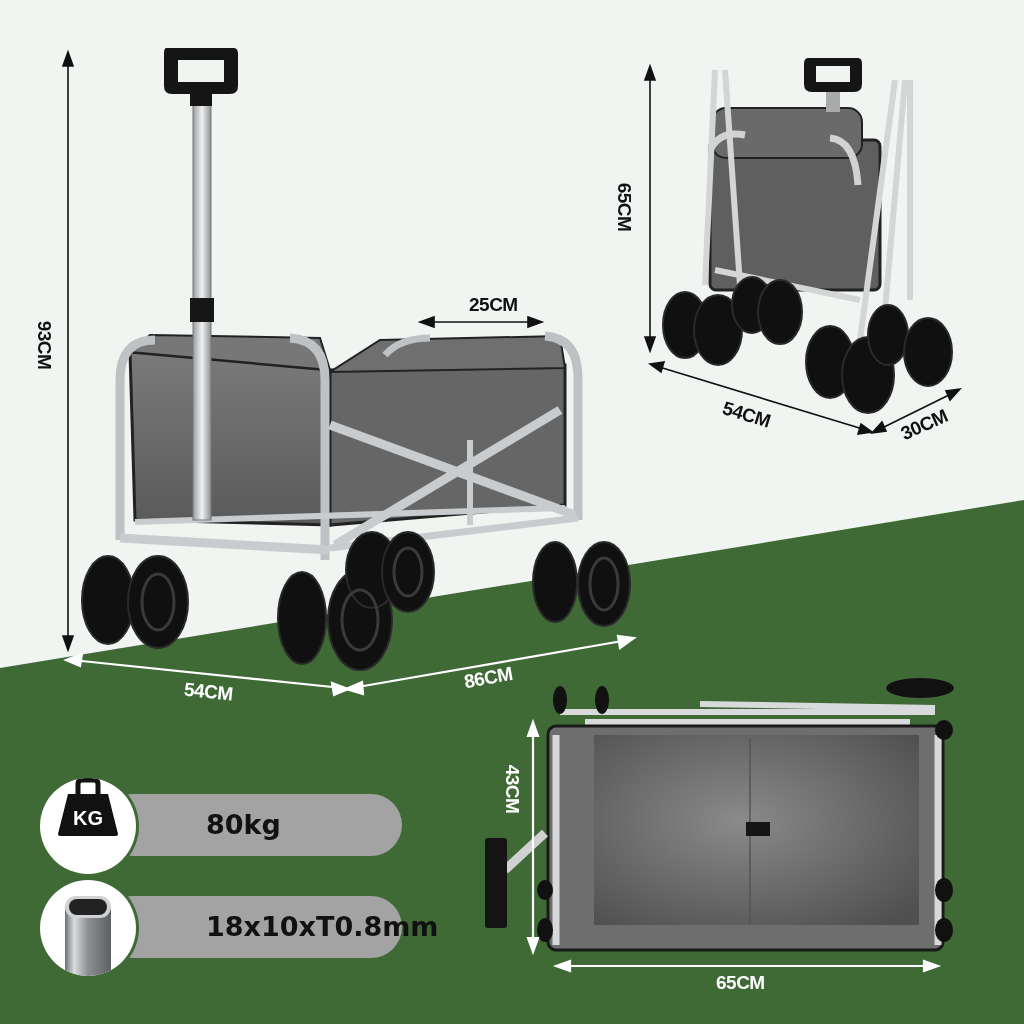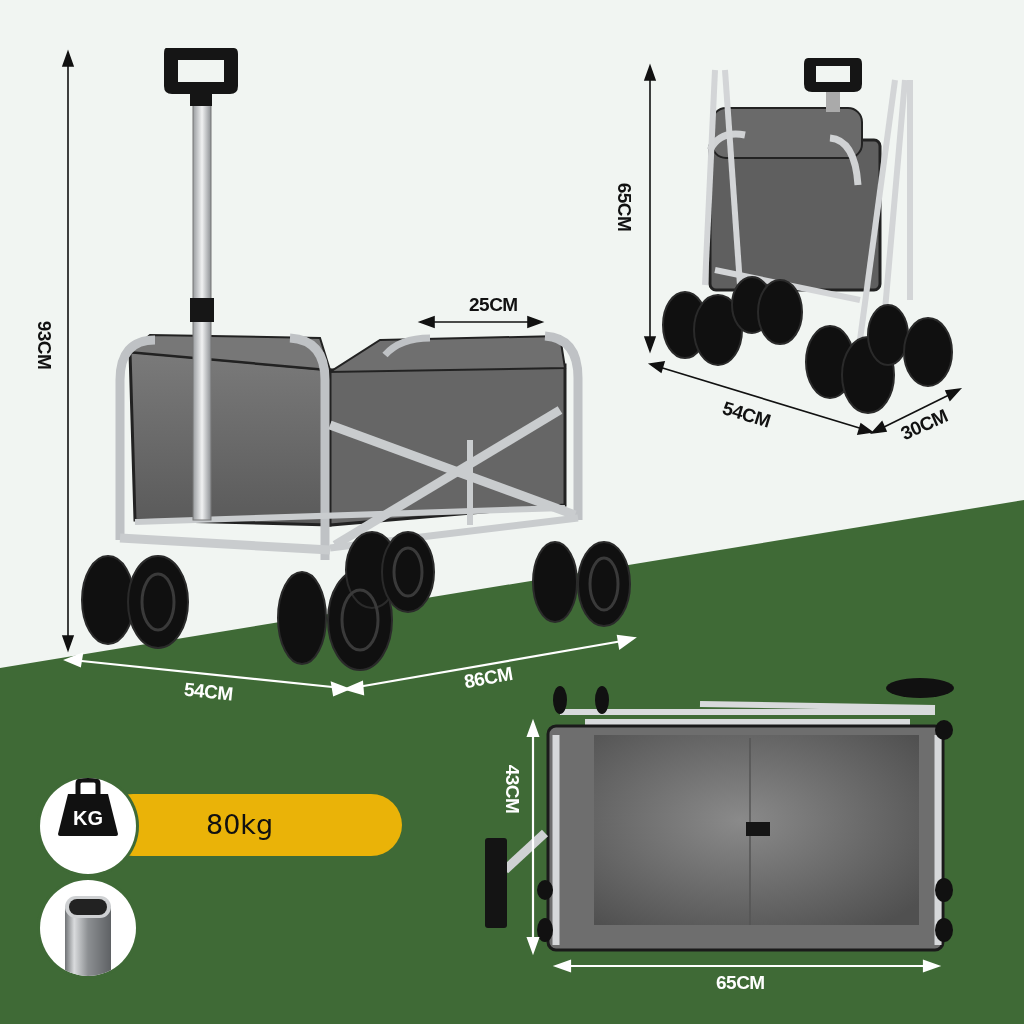--- a/index.html
+++ b/index.html
@@ -12,21 +12,21 @@
   .dim-label {
     position: absolute; font-family: "Liberation Sans", sans-serif;
     font-weight: bold; font-size: 19px; letter-spacing: -0.5px; white-space: nowrap;
     transform-origin: center center;
   }
   .dark { color: #111; }
   .light { color: #fff; }
   .spec-row { position: absolute; left: 40px; width: 365px; height: 96px; }
   .spec-pill {
     position: absolute; left: 62px; top: 16px; width: 300px; height: 62px;
-    background: #eab308; border-radius: 31px;
+    background: #a3a3a3; border-radius: 31px; font-weight: bold;
   }
   .spec-value {
     position: absolute; left: 104px; top: 0; line-height: 62px;
     font-family: "DejaVu Sans", sans-serif; font-size: 27px; color: #111;
   }
   .spec-icon {
     position: absolute; left: 0; top: 0; width: 96px; height: 96px; border-radius: 50%;
     background: #fff; box-shadow: 0 0 0 3px #3f6a36;
     display: flex; align-items: flex-start; justify-content: center; overflow: hidden;
   }
@@ -217,20 +217,23 @@
   <div class="spec-icon">
     <svg width="64" height="60" viewBox="0 0 64 60">
       <path d="M22,16 L22,6 Q22,2 26,2 L38,2 Q42,2 42,6 L42,16" fill="none" stroke="#111" stroke-width="5"></path>
       <path d="M12,16 L52,16 L62,56 Q62,58 60,58 L4,58 Q2,58 2,56 Z" fill="#111"></path>
       <text x="32" y="47" text-anchor="middle" font-family="Liberation Sans, sans-serif" font-weight="bold" font-size="20" fill="#fff">KG</text>
     </svg>
   </div>
 </div>
 
 <div class="spec-row" style="top:880px;">
+  <div class="spec-pill">
+    <span class="spec-value">18x10xT0.8mm</span>
+  </div>
   <div class="spec-icon">
     <svg width="70" height="96" viewBox="0 0 70 96">
       <defs>
         <linearGradient id="tb" x1="0" y1="0" x2="1" y2="0">
           <stop offset="0" stop-color="#6f7275"></stop>
             <stop offset="0.2" stop-color="#d9dbdd"></stop>
           <stop offset="0.5" stop-color="#8c8f92"></stop>
             <stop offset="1" stop-color="#5e6164"></stop>
         </linearGradient>
       </defs>

